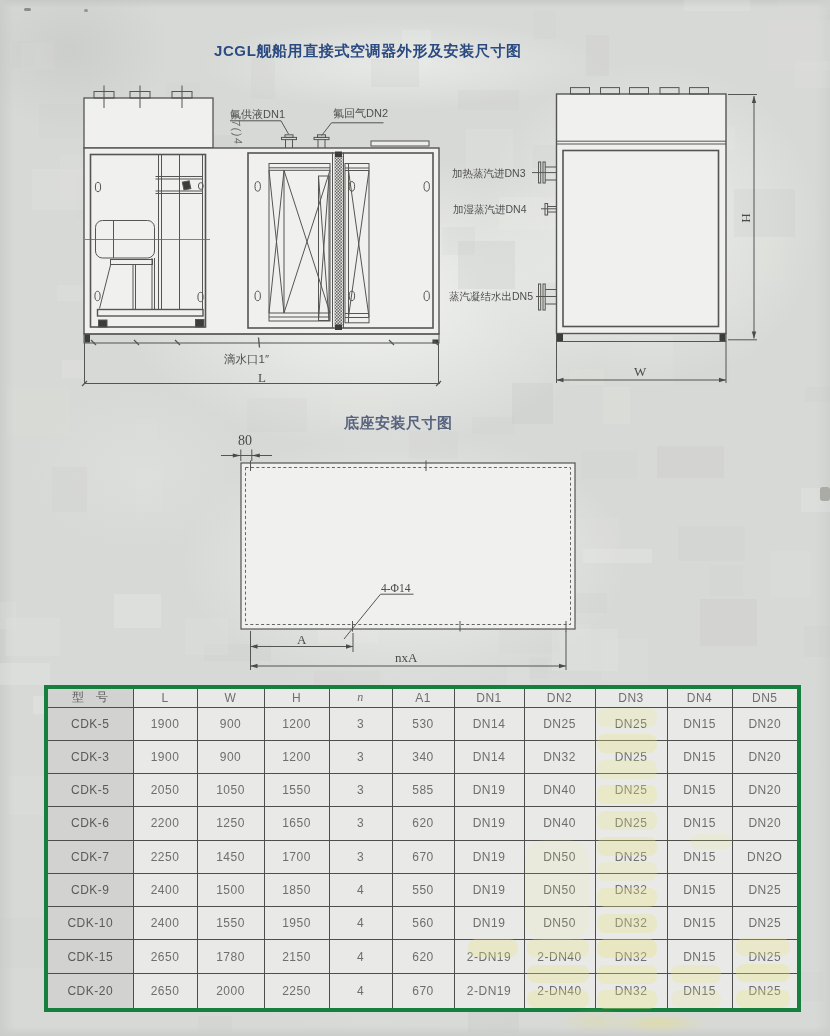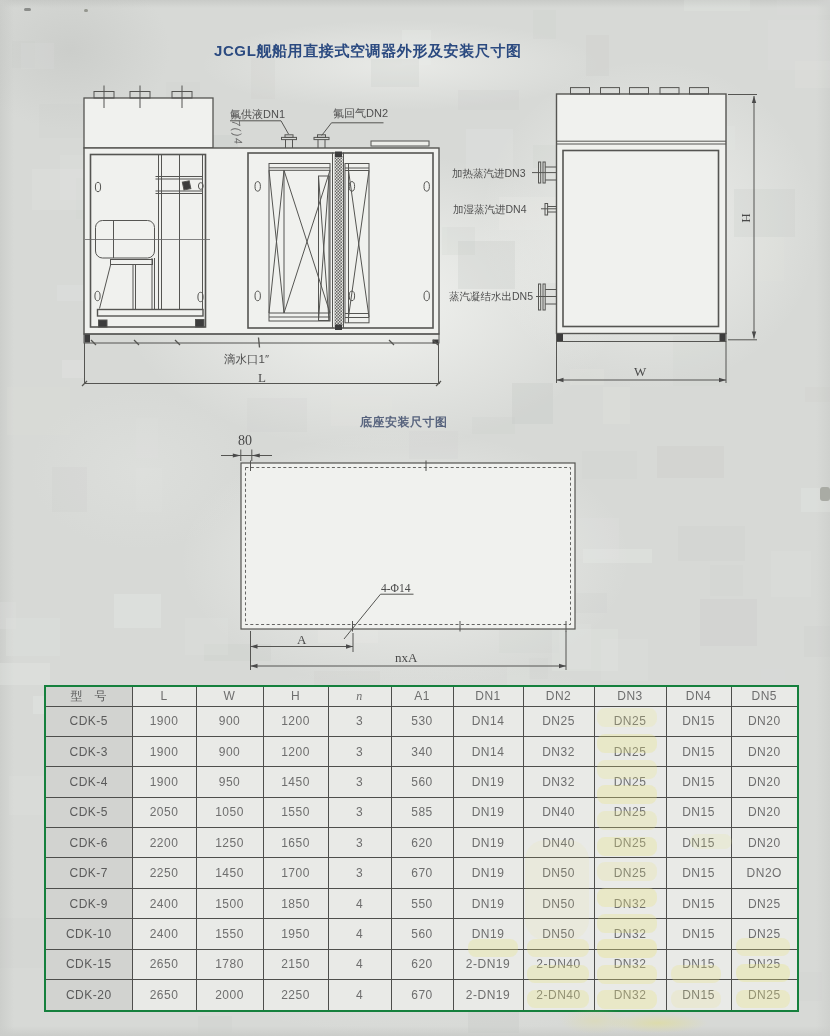--- a/index.html
+++ b/index.html
@@ -468,23 +468,23 @@
 
 <text x="381" y="592" font-size="11.5">4-Φ14</text>
 
 <text x="297" y="644">A</text>
 
 <text x="395" y="662">nxA</text>
 </g>
 </g>
 </svg>
 
-<div class="abs" style="left:360px;top:414px;width:130px;font-size:12px;font-weight:bold;color:#58647e;letter-spacing:0.5px;white-space:nowrap;">底座安装尺寸图</div>
-
-<table class="t abs" style="left:44px;top:685px;width:753px;height:327px;border:2px solid #15803d;">
+<div class="abs" style="left:344px;top:414px;width:130px;font-size:15px;font-weight:bold;color:#58647e;letter-spacing:0.5px;white-space:nowrap;">底座安装尺寸图</div>
+
+<table class="t abs" style="left:44px;top:685px;width:753px;height:327px;border:4px solid #15803d;">
 <colgroup>
 <col style="width:87px">
         <col style="width:64px">
         <col style="width:67px">
         <col style="width:65px">
         <col style="width:63px">
         <col style="width:62px">
         <col style="width:70px">
         <col style="width:71px">
         <col style="width:72px">
@@ -525,33 +525,20 @@
           <td>1200</td>
           <td>3</td>
           <td>340</td>
           <td>DN14</td>
           <td>DN32</td>
           <td>DN25</td>
           <td>DN15</td>
           <td>DN20</td>
         </tr>
 <tr>
-          <td class="m">CDK-4</td>
-          <td>1900</td>
-          <td>950</td>
-          <td>1450</td>
-          <td>3</td>
-          <td>560</td>
-          <td>DN19</td>
-          <td>DN32</td>
-          <td>DN25</td>
-          <td>DN15</td>
-          <td>DN20</td>
-        </tr>
-<tr>
           <td class="m">CDK-5</td>
           <td>2050</td>
           <td>1050</td>
           <td>1550</td>
           <td>3</td>
           <td>585</td>
           <td>DN19</td>
           <td>DN40</td>
           <td>DN25</td>
           <td>DN15</td>

